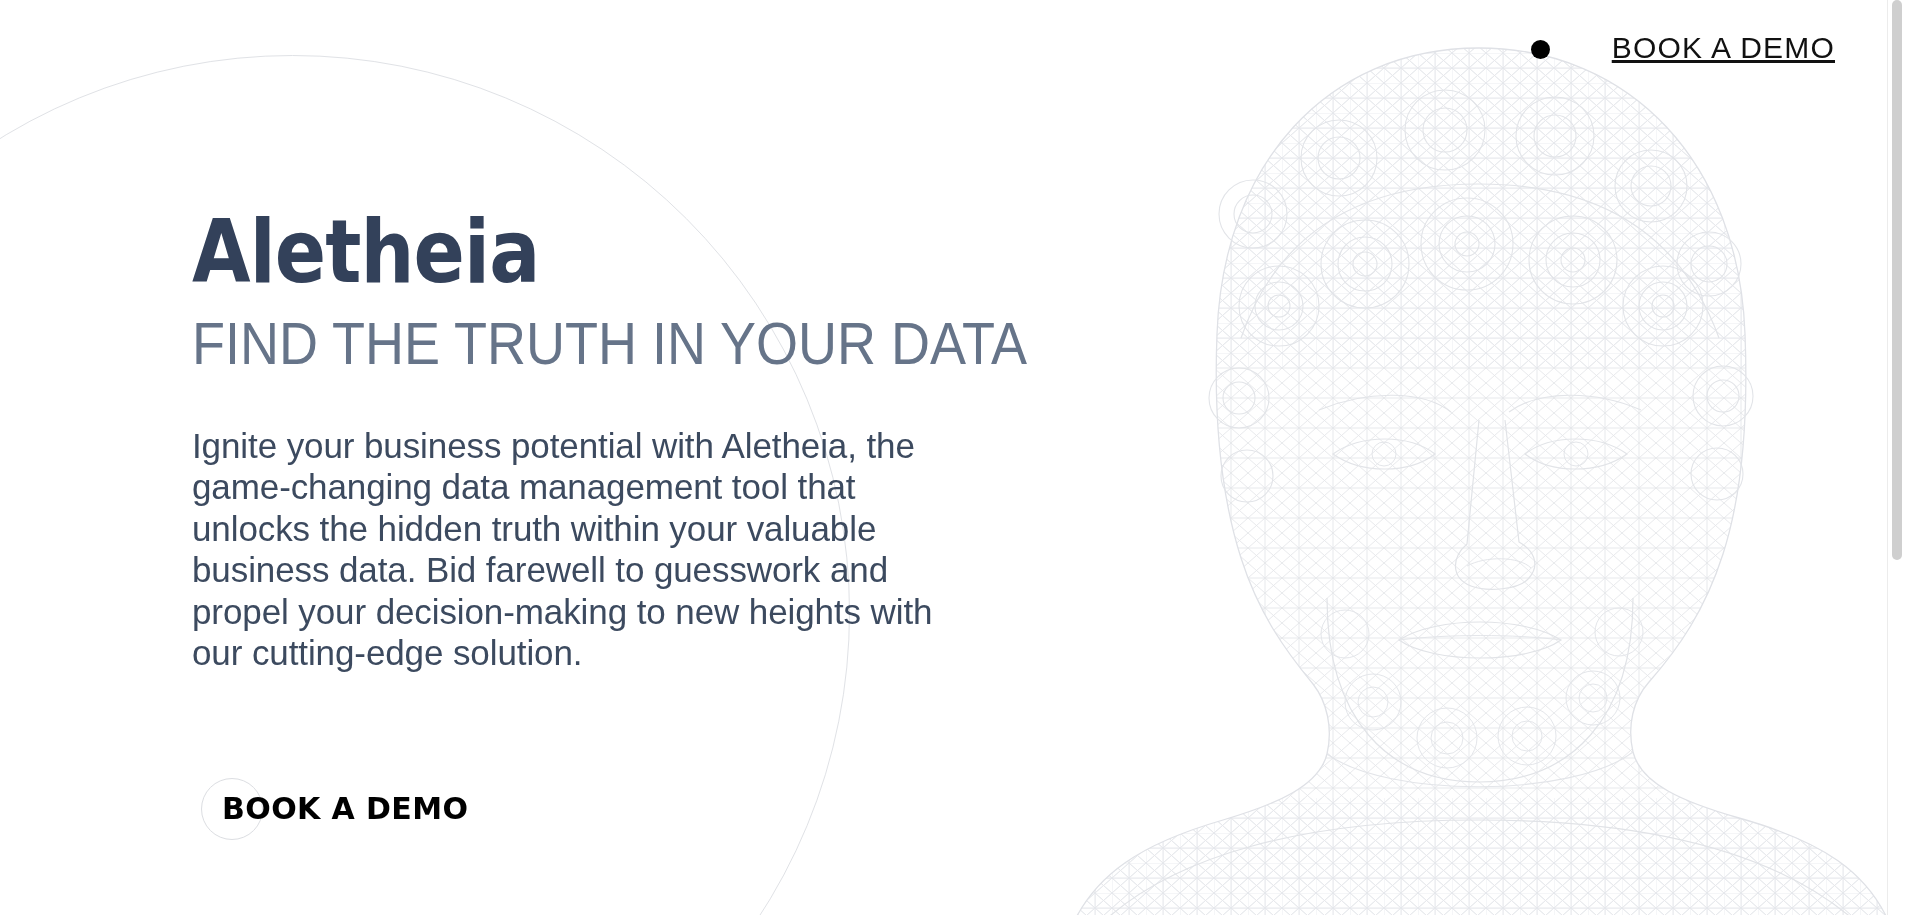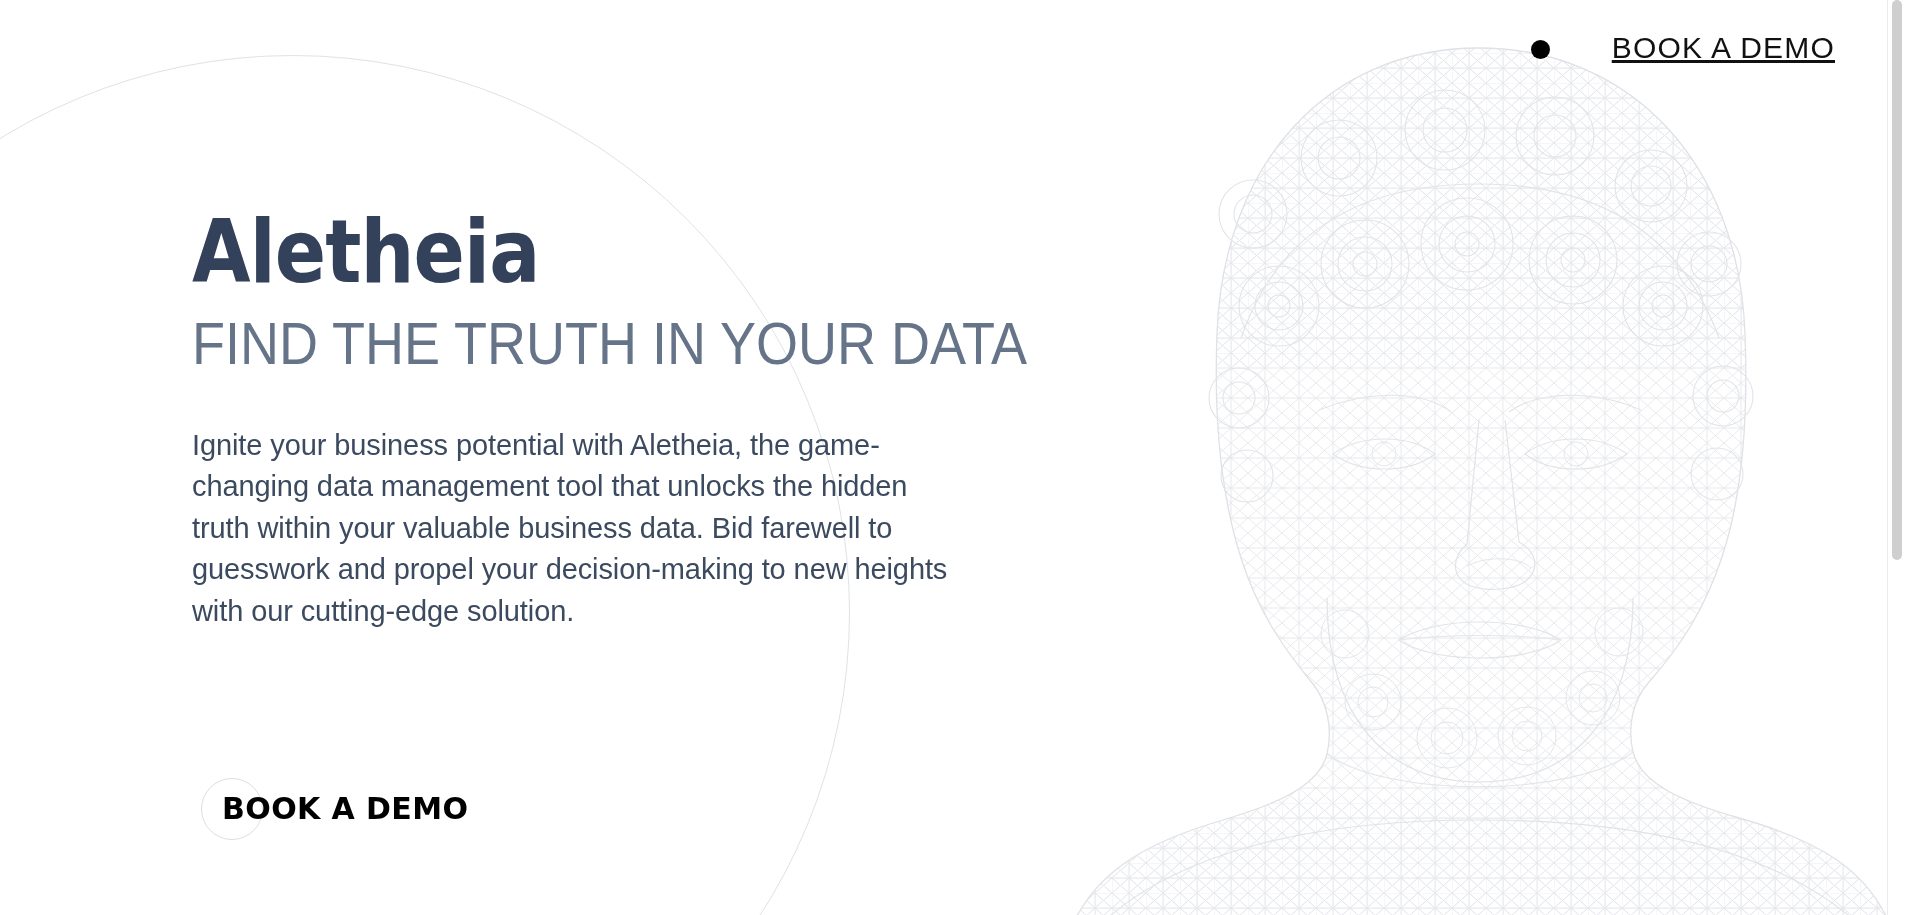--- a/index.html
+++ b/index.html
@@ -101,21 +101,21 @@
     color:#667489;
     transform:scaleX(0.90);
     transform-origin:left top;
     white-space:nowrap;
   }
 
   .hero-body {
     margin-top:50px;
     width:765px;
     font-family:"Liberation Sans", sans-serif;
-    font-size:29px;
+    font-size:35px;
     line-height:41.5px;
     color:#3c4a5f;
     letter-spacing:-0.1px;
   }
 
   
   .cta {
     position:absolute;
     left:201px;
     top:778px;

